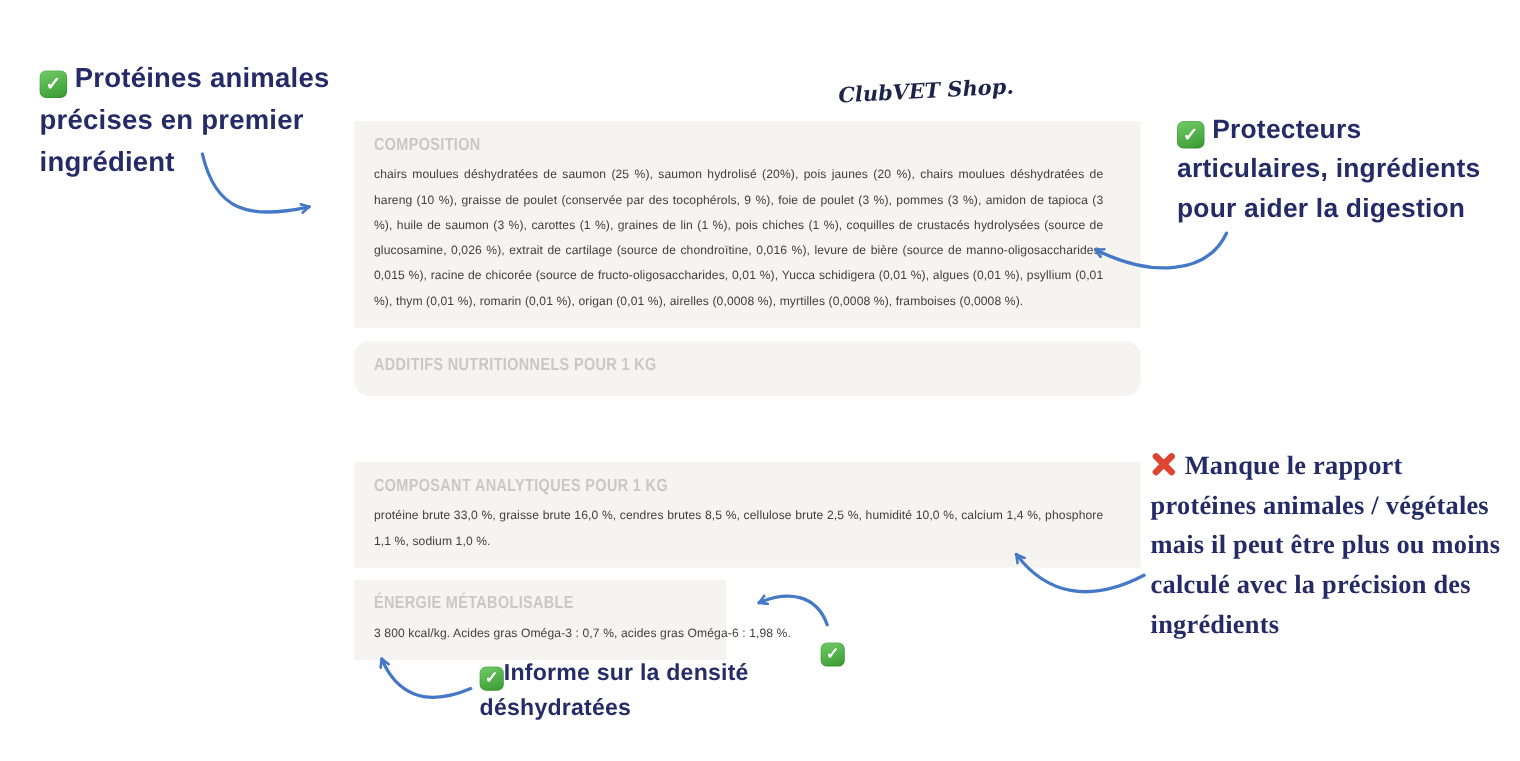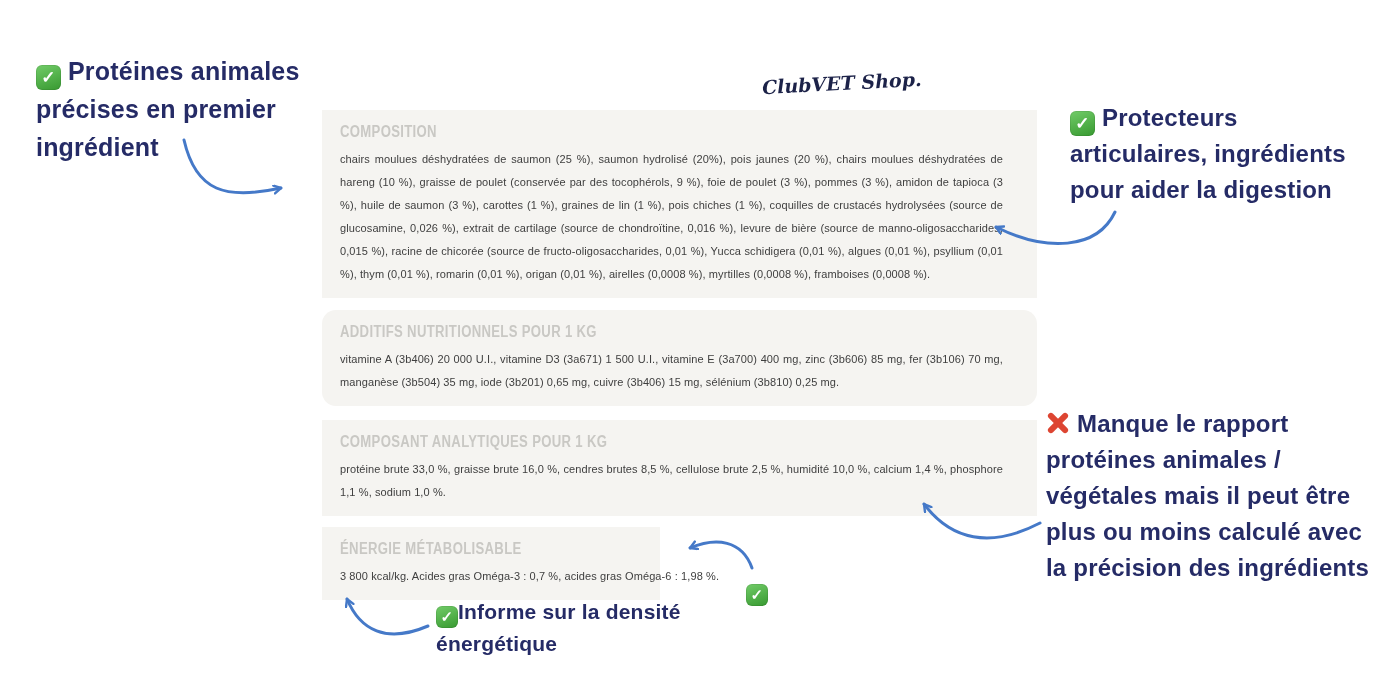--- a/index.html
+++ b/index.html
@@ -39,21 +39,21 @@
   }
   .sec4 .section-body{white-space:nowrap;text-align:left;}
 
   
   .annotation{
     position:absolute;color:#252b66;font-weight:700;
     font-size:24px;line-height:36px;letter-spacing:.2px;
   }
   .ann-first{left:36px;top:52px;width:276px;font-size:25px;line-height:38px;}
   .ann-joint{left:1070px;top:100px;width:296px;}
-  .ann-ratio{left:1046px;top:406px;width:330px;}
+  .ann-ratio{left:1046px;top:406px;width:330px;font-family:Liberation Serif, serif;}
   .ann-fatty{left:746px;top:572px;font-size:21px;white-space:nowrap;}
   .ann-energy{left:436px;top:596px;width:250px;font-size:21px;line-height:31px;}
 
   
   .check-icon{
     display:inline-flex;align-items:center;justify-content:center;
     width:25px;height:25px;border-radius:6px;vertical-align:-3px;
     background:linear-gradient(160deg,#6cc763 10%,#3d9e36 90%);
     box-shadow:inset 0 0 0 1px rgba(0,0,0,.08);
   }
@@ -82,21 +82,20 @@
 
   <div class="brand-script">ClubVET Shop.</div>
 
   <div class="section sec1">
     <span class="section-heading">COMPOSITION</span>
     <div class="section-body">chairs moulues déshydratées de saumon (25 %), saumon hydrolisé (20%), pois jaunes (20 %), chairs moulues déshydratées de hareng (10 %), graisse de poulet (conservée par des tocophérols, 9 %), foie de poulet (3 %), pommes (3 %), amidon de tapioca (3 %), huile de saumon (3 %), carottes (1 %), graines de lin (1 %), pois chiches (1 %), coquilles de crustacés hydrolysées (source de glucosamine, 0,026 %), extrait de cartilage (source de chondroïtine, 0,016 %), levure de bière (source de manno-oligosaccharides, 0,015 %), racine de chicorée (source de fructo-oligosaccharides, 0,01 %), Yucca schidigera (0,01 %), algues (0,01 %), psyllium (0,01 %), thym (0,01 %), romarin (0,01 %), origan (0,01 %), airelles (0,0008 %), myrtilles (0,0008 %), framboises (0,0008 %).</div>
   </div>
 
   <div class="section sec2">
     <span class="section-heading">ADDITIFS NUTRITIONNELS POUR 1 KG</span>
-    <div class="section-body">vitamine A (3b406) 20 000 U.I., vitamine D3 (3a671) 1 500 U.I., vitamine E (3a700) 400 mg, zinc (3b606) 85 mg, fer (3b106) 70 mg, manganèse (3b504) 35 mg, iode (3b201) 0,65 mg, cuivre (3b406) 15 mg, sélénium (3b810) 0,25 mg.</div>
   </div>
 
   <div class="section sec3">
     <span class="section-heading">COMPOSANT ANALYTIQUES POUR 1 KG</span>
     <div class="section-body">protéine brute 33,0 %, graisse brute 16,0 %, cendres brutes 8,5 %, cellulose brute 2,5 %, humidité 10,0 %, calcium 1,4 %, phosphore 1,1 %, sodium 1,0 %.</div>
   </div>
 
   <div class="section sec4">
     <span class="section-heading">ÉNERGIE MÉTABOLISABLE</span>
     <div class="section-body">3 800 kcal/kg. Acides gras Oméga-3 : 0,7 %, acides gras Oméga-6 : 1,98 %.</div>
@@ -120,21 +119,21 @@
 
   <div class="annotation ann-fatty">
     <span class="check-icon">
         <span>✓</span>
       </span>
   </div>
 
   <div class="annotation ann-energy">
     <span class="check-icon">
         <span>✓</span>
-      </span><span>Informe sur la densité énergétique</span>
+      </span><span>Informe sur la densité déshydratées</span>
   </div>
 
   <svg id="arrows" width="1382" height="692" viewBox="0 0 1382 692">
     <defs>
       <marker id="ah" markerWidth="12" markerHeight="12" refX="8" refY="5" orient="auto" markerUnits="userSpaceOnUse">
         <path d="M1,1 L8,5 L1,9" fill="none" stroke="#4579c8" stroke-width="2.4" stroke-linecap="round" stroke-linejoin="round"></path>
       </marker>
     </defs>
     <path class="arrow-path" d="M 184 140 C 196 192, 226 200, 281 188" marker-end="url(#ah)"></path>
     <path class="arrow-path" d="M 1115 212 C 1097 250, 1046 252, 996 227" marker-end="url(#ah)"></path>

